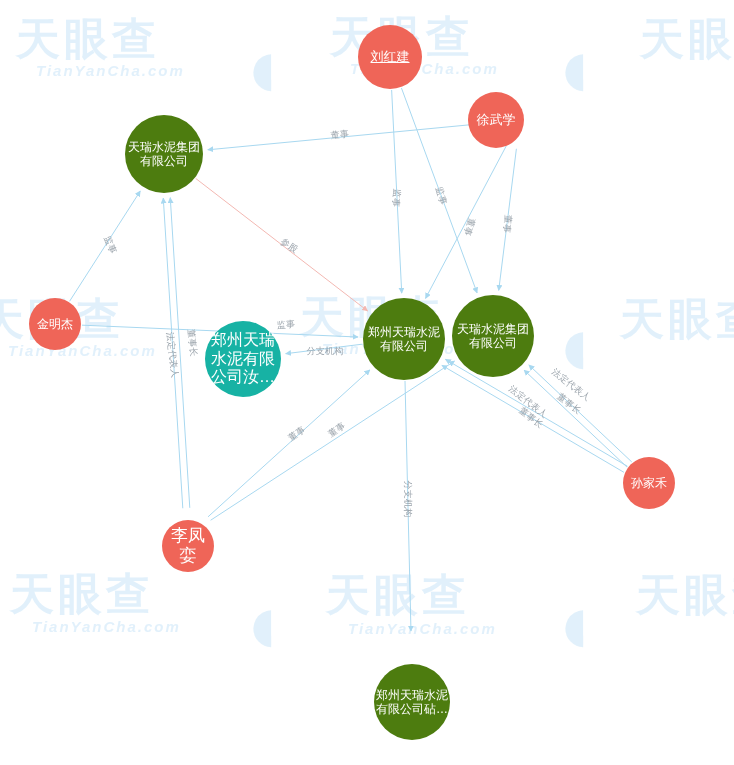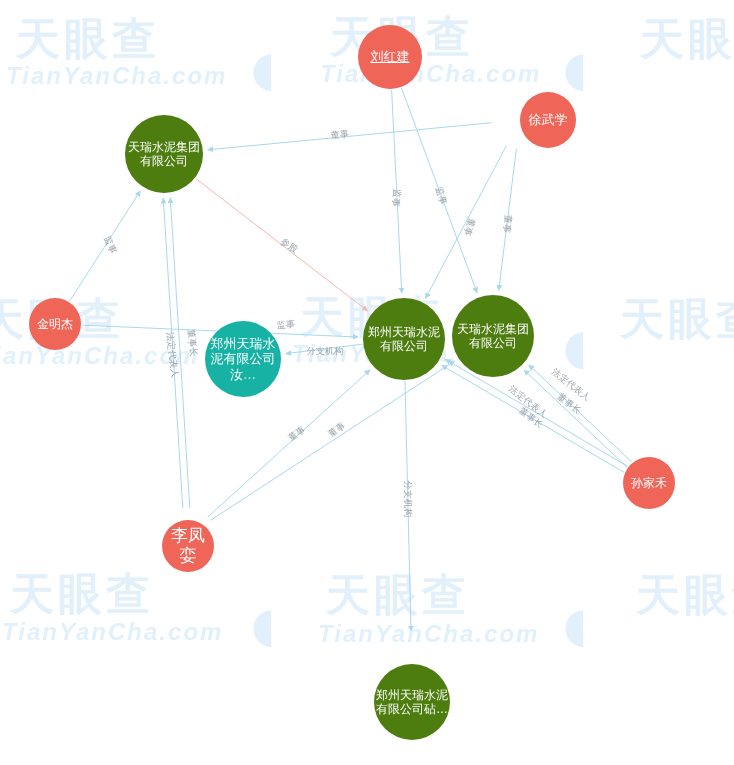--- a/index.html
+++ b/index.html
@@ -31,24 +31,25 @@
     color: #d8ecfa;
     opacity: .75;
     font-weight: bold;
     white-space: nowrap;
   }
   .wm-big {
     font-size: 44px;
     letter-spacing: 4px;
   }
   .wm-sub {
-    font-size: 24px;
+    font-size: 15px;
     letter-spacing: 2px;
     font-style: italic;
     font-weight: bold;
+    margin-left: 30px;
   }
   .wm-logo {
     font-size: 86px;
     line-height: 1;
   }
   .node {
     position: absolute;
     border-radius: 50%;
     display: flex;
     align-items: center;
@@ -135,36 +136,36 @@
         <line x1="626.9493937488536" y1="467.0306304458534" x2="524.0779886897305" y2="370.09411414014124" stroke="#a8d8f0" stroke-width="1" marker-end="url(#arrow-normal)"></line>
         <line x1="631.7500017743333" y1="461.93610764330356" x2="528.8785967152103" y2="364.9995913375914" stroke="#a8d8f0" stroke-width="1" marker-end="url(#arrow-normal)"></line>
         <line x1="405.00269920426587" y1="380.9880291786333" x2="410.9734270051564" y2="631.012255840923" stroke="#a8d8f0" stroke-width="1" marker-end="url(#arrow-normal)"></line>
       </g>
   </svg>
 
   <div id="node-layer">
       <div class="node person" style="left: 358px; top: 25px; width: 64px; height: 64px; font-size: 13px; text-decoration: underline;">
         <span class="node-label">刘红建</span>
       </div>
-      <div class="node person" style="left: 520px; top: 92px; width: 56px; height: 56px; font-size: 13px;">
+      <div class="node person" style="left: 468px; top: 92px; width: 56px; height: 56px; font-size: 13px;">
         <span class="node-label">徐武学</span>
       </div>
       <div class="node company" style="left: 125px; top: 115px; width: 78px; height: 78px; font-size: 12px;">
         <span class="node-label">天瑞水泥集团有限公司</span>
       </div>
       <div class="node person" style="left: 29px; top: 298px; width: 52px; height: 52px; font-size: 12px;">
         <span class="node-label">金明杰</span>
       </div>
       <div class="node company" style="left: 363px; top: 298px; width: 82px; height: 82px; font-size: 12px;">
         <span class="node-label">郑州天瑞水泥有限公司</span>
       </div>
       <div class="node company" style="left: 452px; top: 295px; width: 82px; height: 82px; font-size: 12px;">
         <span class="node-label">天瑞水泥集团有限公司</span>
       </div>
-      <div class="node branch" style="left: 205px; top: 321px; width: 76px; height: 76px; font-size: 13px;">
+      <div class="node branch" style="left: 205px; top: 321px; width: 76px; height: 76px; font-size: 16px;">
         <span class="node-label">郑州天瑞水泥有限公司汝…</span>
       </div>
       <div class="node person" style="left: 623px; top: 457px; width: 52px; height: 52px; font-size: 12px;">
         <span class="node-label">孙家禾</span>
       </div>
       <div class="node person" style="left: 162px; top: 520px; width: 52px; height: 52px; font-size: 17px; align-items: center;">
         <span class="node-label">李凤娈</span>
       </div>
       <div class="node company" style="left: 374px; top: 664px; width: 76px; height: 76px; font-size: 12px;">
         <span class="node-label">郑州天瑞水泥有限公司砧…</span>

